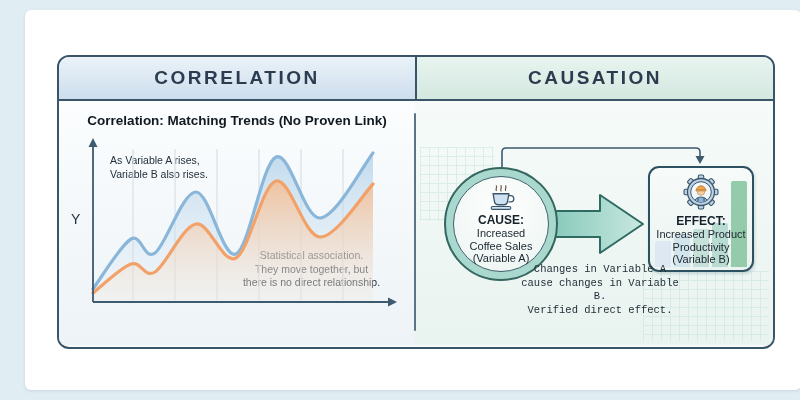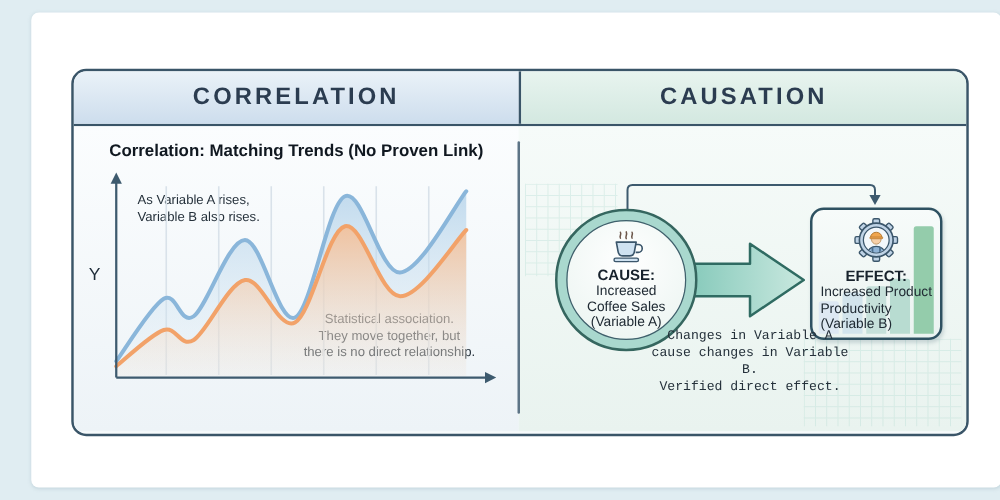--- a/index.html
+++ b/index.html
@@ -20,21 +20,21 @@
   .axis-label{position:absolute;font-size:14px;color:#1d2b38;}
   .grid-decor{position:absolute;z-index:0;opacity:.38;background-image:linear-gradient(#b5ddd3 1px,transparent 1px),linear-gradient(90deg,#b5ddd3 1px,transparent 1px);background-size:9px 9px;}
   .flow-svg{position:absolute;left:0;top:0;z-index:1;}
   .cause-circle{position:absolute;left:29px;top:66px;width:114px;height:114px;border-radius:50%;background:#a9d8ce;border:2.5px solid #35665f;box-sizing:border-box;z-index:2;}
   .cause-inner{position:absolute;inset:7px;border-radius:50%;background:radial-gradient(circle at 50% 35%,#ffffff 0%,#eef6f3 80%);border:1.5px solid #40606c;display:flex;flex-direction:column;align-items:center;justify-content:center;text-align:center;}
   .node-heading{font-size:12px;font-weight:700;color:#17222c;margin-top:2px;}
   .node-detail{font-size:11px;line-height:12.5px;color:#202b34;white-space:pre-line;}
   .effect-box{position:absolute;left:233px;top:65px;width:106px;height:106px;box-sizing:border-box;border:2px solid #2e5161;border-radius:11px;background:linear-gradient(180deg,#f7fbfa 0%,#eaf3f0 100%);z-index:2;overflow:hidden;box-shadow:1px 2px 3px rgba(90,120,130,.25);}
   .effect-bars{position:absolute;inset:0;z-index:0;}
   .effect-bars .bar{position:absolute;bottom:3px;width:16px;border-radius:2px 2px 0 0;}
-  .effect-content{position:relative;z-index:1;height:100%;display:flex;flex-direction:column;align-items:center;justify-content:flex-start;padding-top:4px;text-align:left;}
+  .effect-content{position:relative;z-index:1;height:100%;display:flex;flex-direction:column;align-items:center;justify-content:flex-start;padding-top:4px;text-align:center;}
   .flow-note{position:absolute;left:105px;top:162px;width:160px;text-align:center;font-size:10.5px;line-height:13.5px;color:#24303a;white-space:pre-line;z-index:2;font-family:Liberation Mono, monospace;}
   .chart-svg{position:absolute;left:14px;top:36px;z-index:1;}
 </style>
 </head>
 <body>
 
 <div class="page">
   <div class="card">
     <div class="panel">
 

